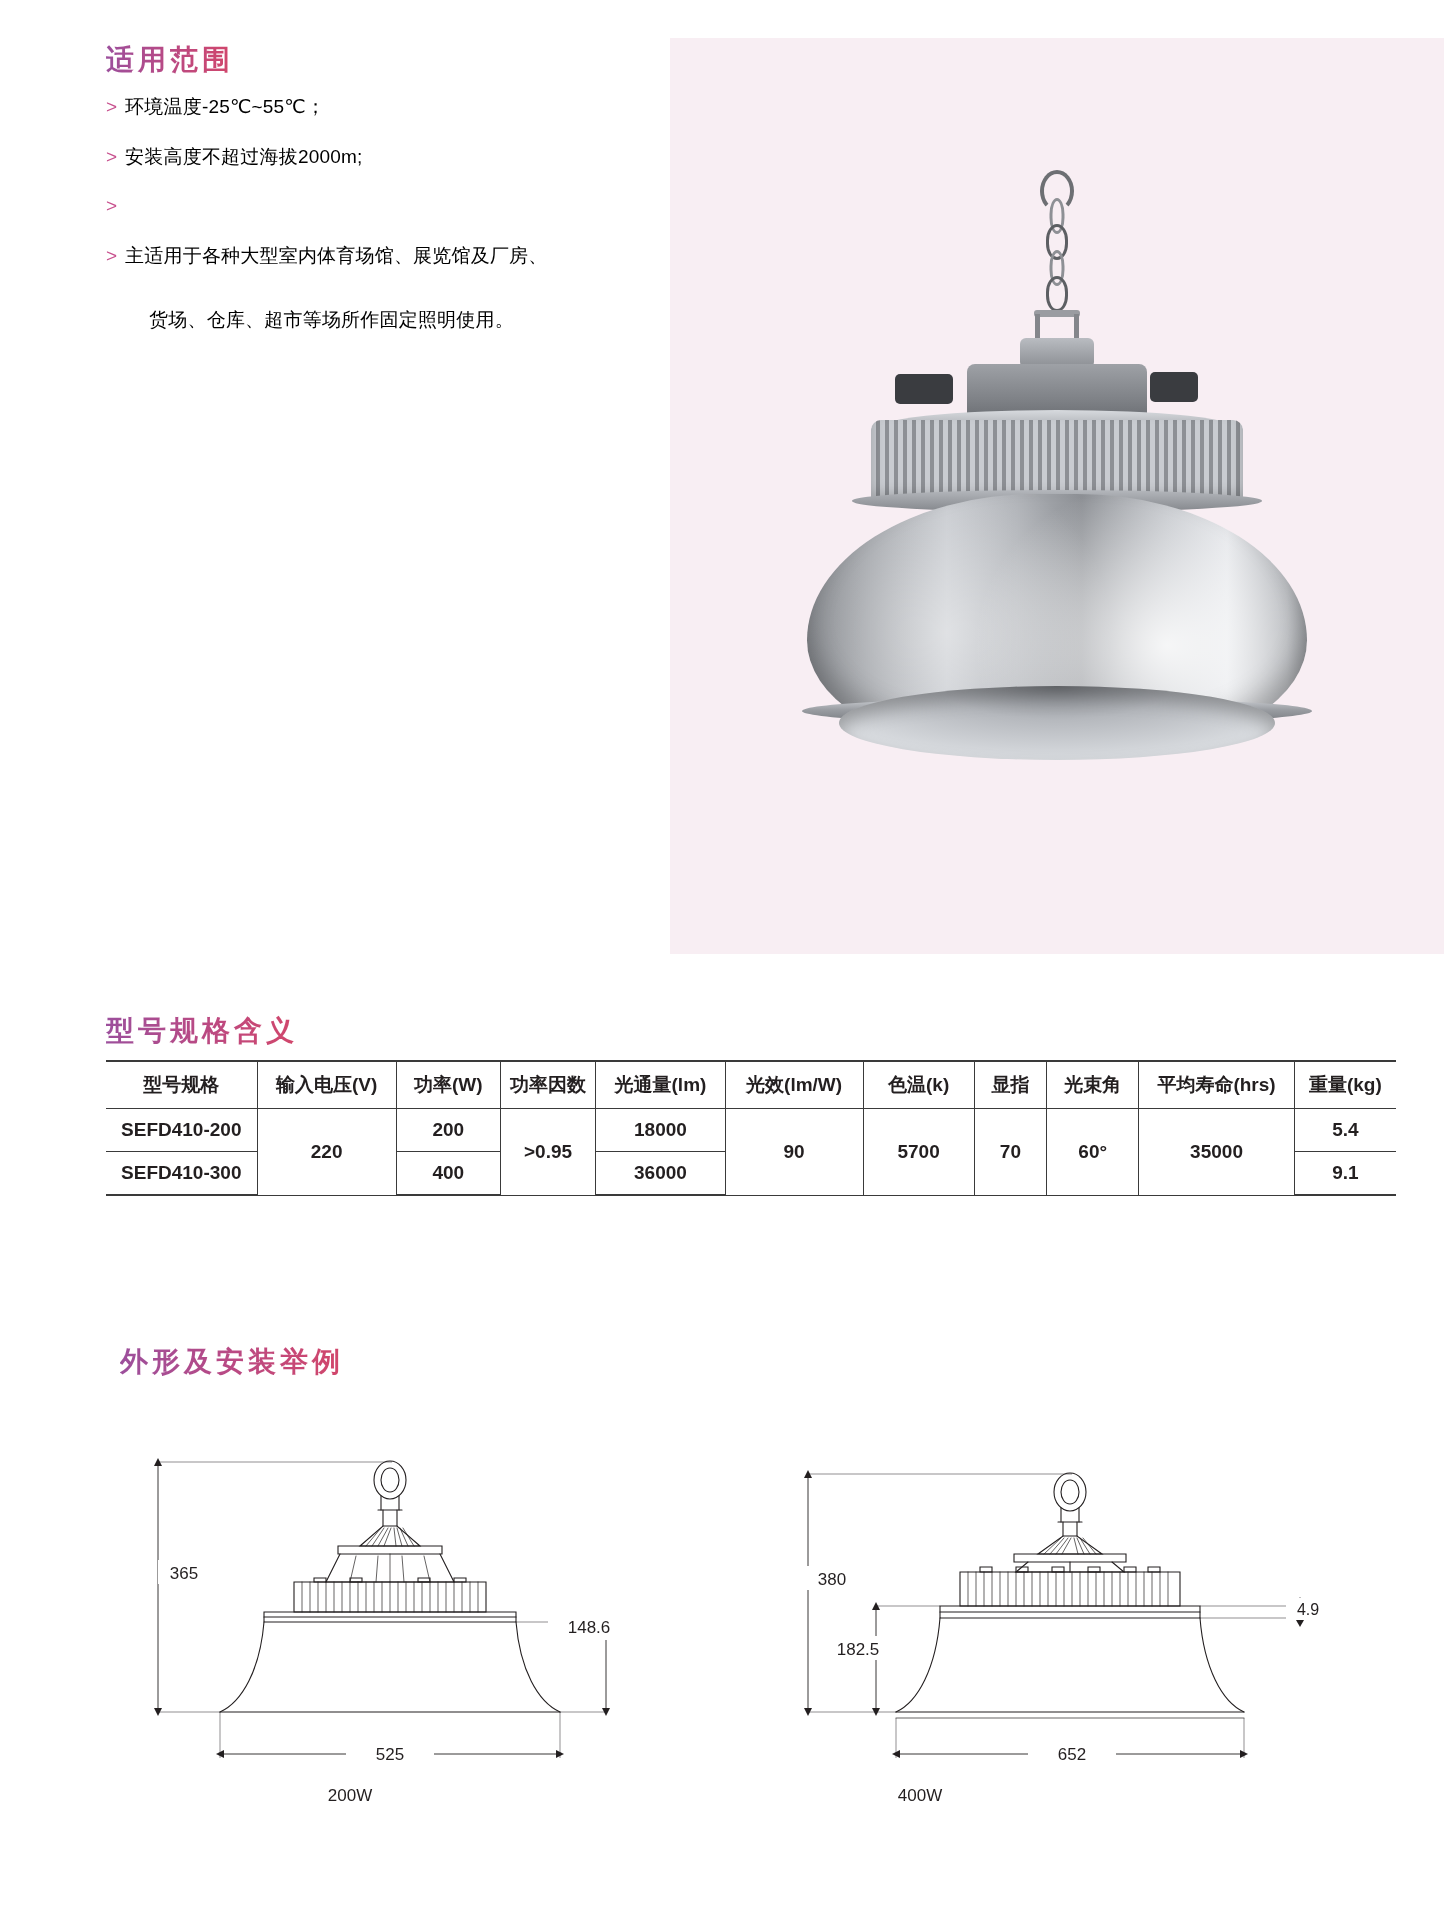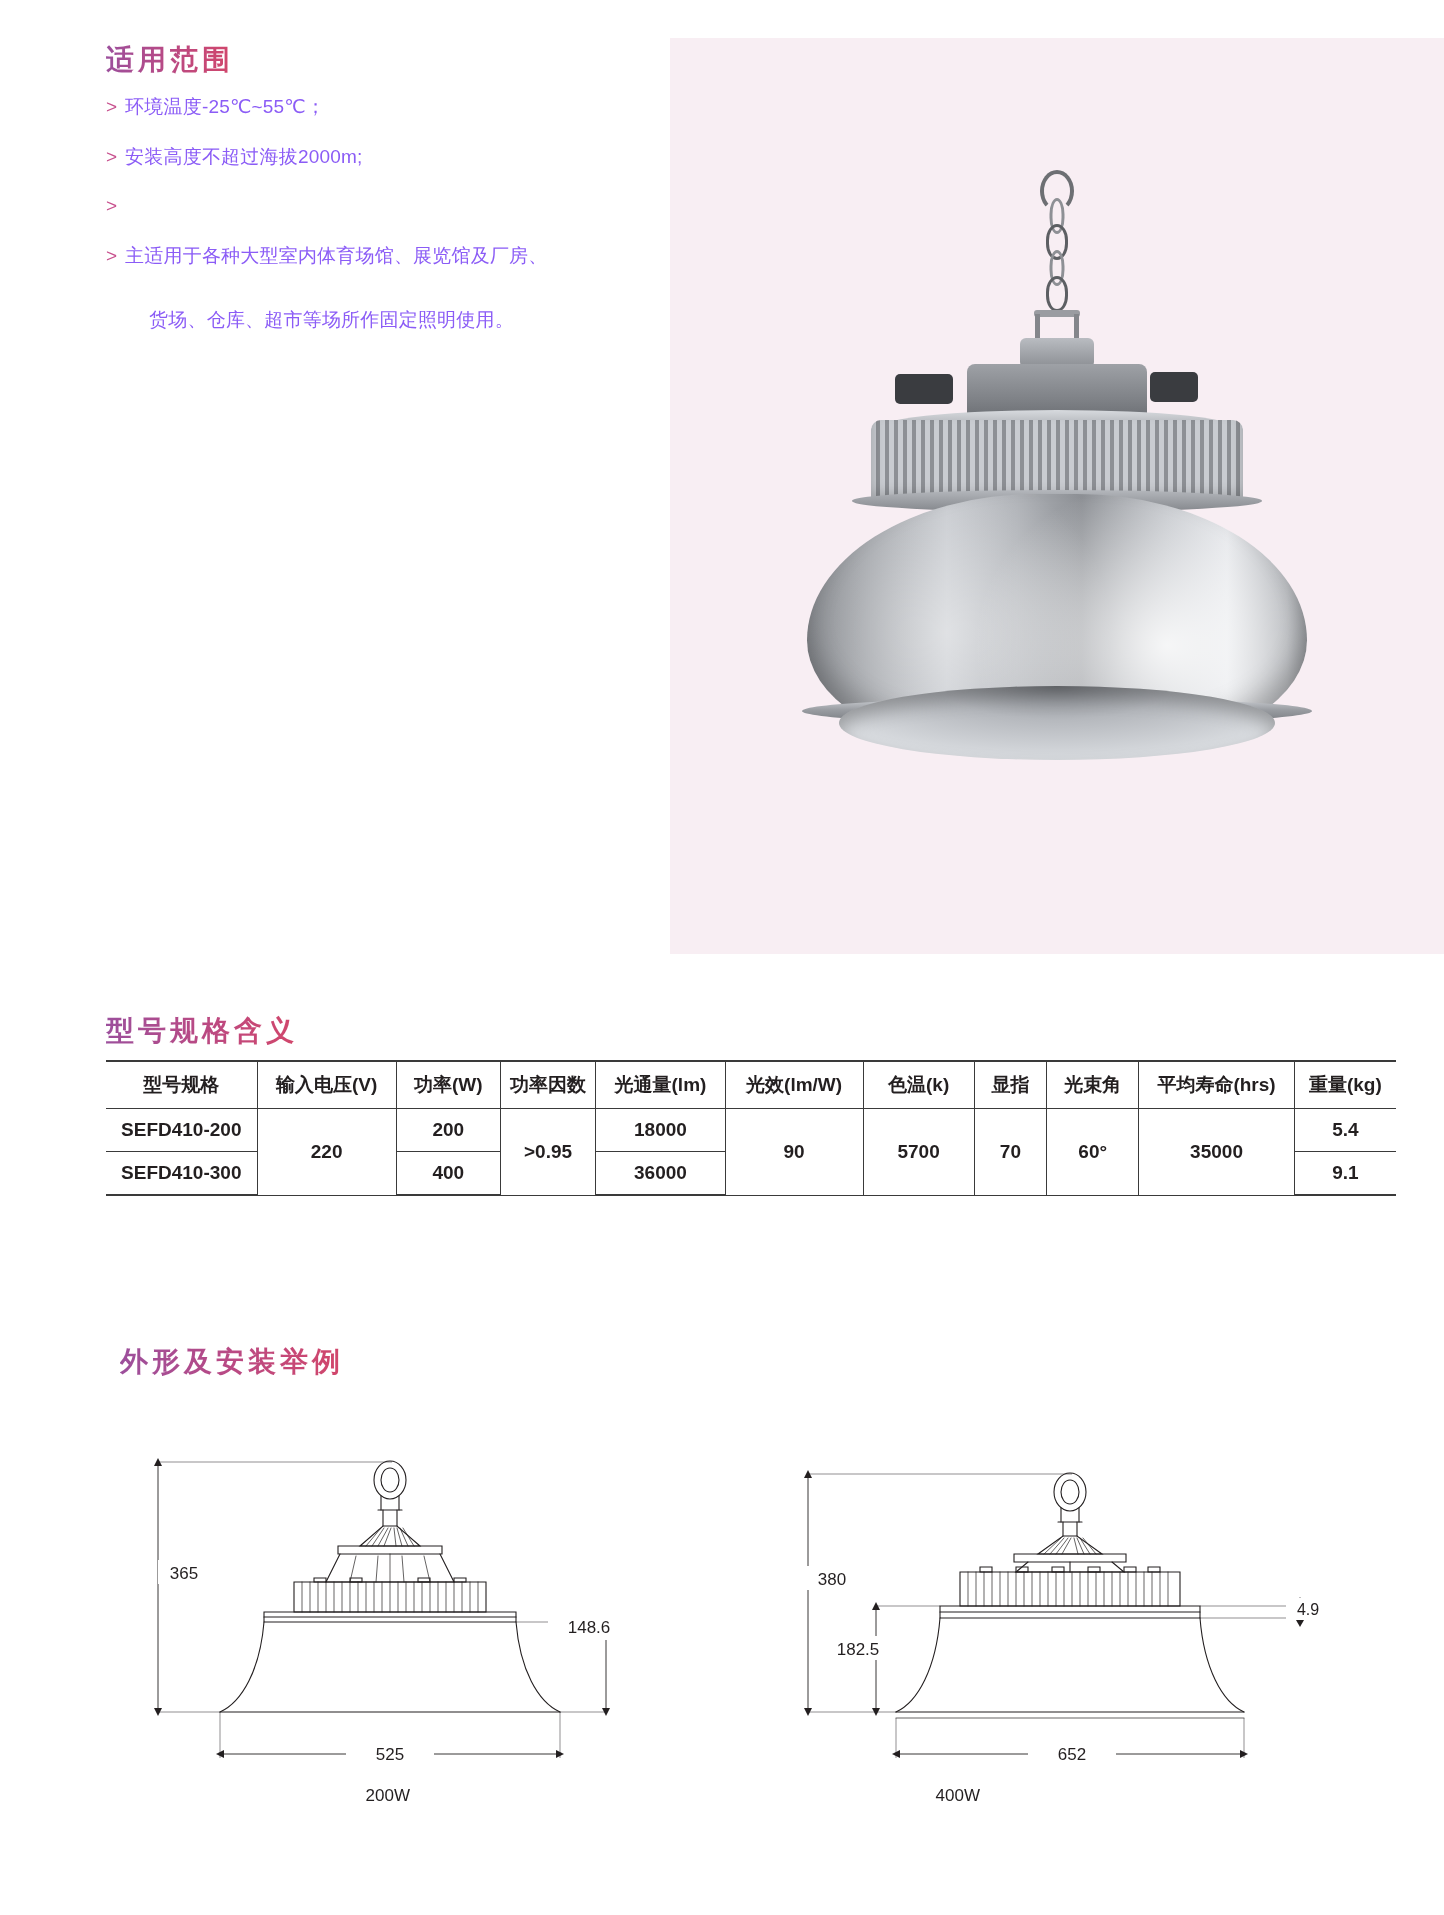--- a/index.html
+++ b/index.html
@@ -50,21 +50,21 @@
   .bullet-marker {
     color: #c8508e;
     font-size: 19px;
     font-weight: 400;
     margin-right: 8px;
     flex: 0 0 auto;
     line-height: 1.45;
   }
   .bullet-text {
     font-size: 19px;
-    color: #8b5cf6;
+    color: #000000;
     letter-spacing: 0.2px;
   }
   .bullet-text .cont {
     display: block;
     padding-left: 24px;
     margin-top: 37px;
   }
 
   
   #photo-panel {
@@ -252,21 +252,21 @@
   #spec-table tbody td:last-child { border-right: none; }
 
   
   .drawing-block { position: absolute; }
   #drawing-200w { left: 150px;  top: 1440px; width: 480px; height: 345px; }
   #drawing-400w { left: 800px;  top: 1440px; width: 540px; height: 345px; }
   .drawing-caption {
     position: absolute;
     font-size: 17px;
     color: #231f20;
-    text-align: right;
+    text-align: center;
     width: 120px;
   }
   #caption-200w { left: 290px; top: 1786px; }
   #caption-400w { left: 860px; top: 1786px; }
   svg text {
     font-family: "Liberation Sans", "DejaVu Sans", sans-serif;
     fill: #231f20;
   }
 </style>
 </head>

